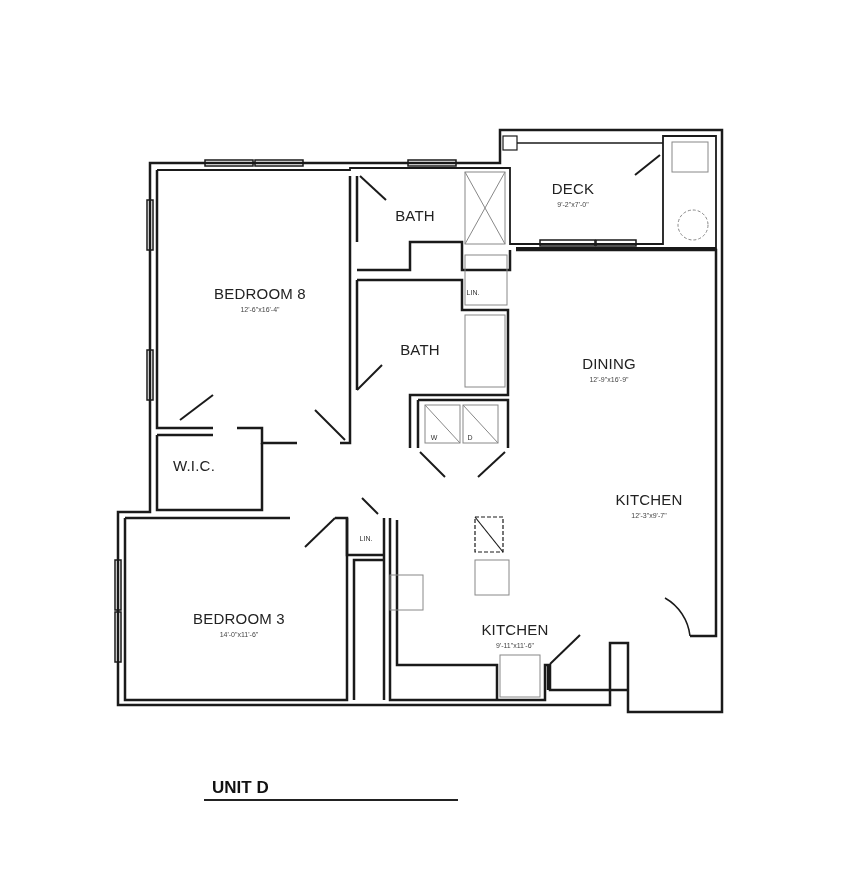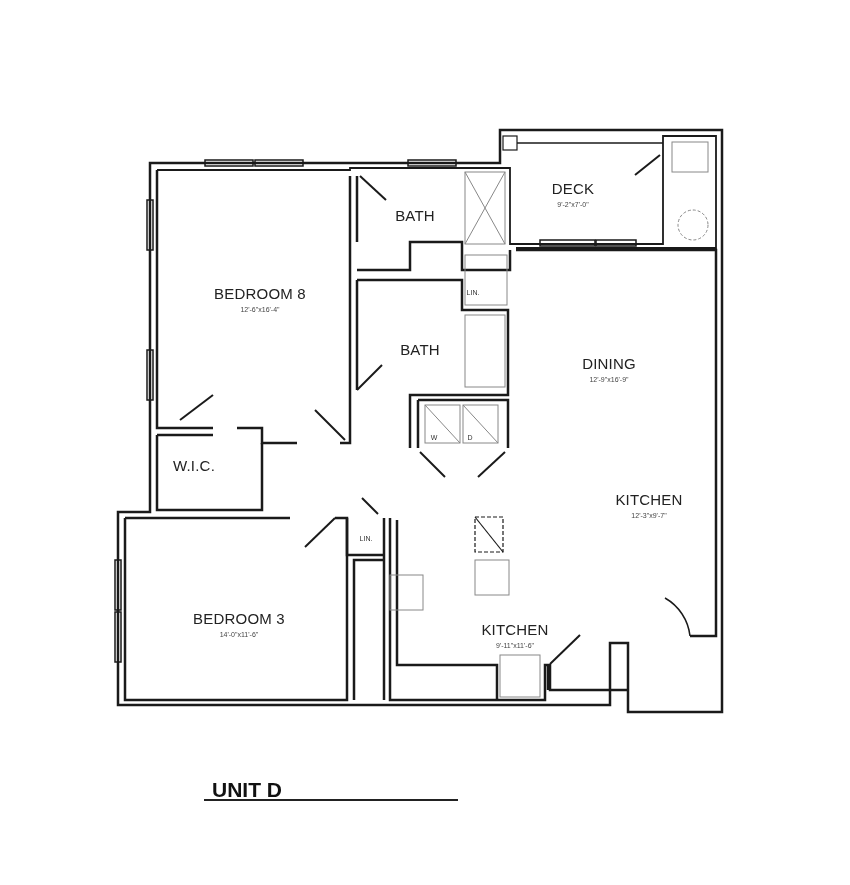--- a/index.html
+++ b/index.html
@@ -2,21 +2,21 @@
 <html><head>
 <meta charset="utf-8">
 <style>
   html, body { margin:0; padding:0; background:#ffffff; }
   body { width:850px; height:885px; position:relative; overflow:hidden; font-family:"Liberation Sans", sans-serif; }
   svg { position:absolute; left:0; top:0; }
   .label { position:absolute; text-align:center; color:#222; transform:translateX(-50%); white-space:nowrap; }
   .room-name { font-size:15px; text-underline-offset:2px; letter-spacing:0.2px;text-align:center; }
   .room-dim { font-size:7px; margin-top:4px; color:#444; }
   .small { font-size:7px; color:#333; }
-  .title { position:absolute; left:212px; top:778px; font-weight:bold; font-size:21px; color:#111; }
+  .title { position:absolute; left:212px; top:778px; font-weight:bold; font-size:17px; color:#111; }
   .title-line { position:absolute; left:204px; top:799px; width:254px; height:1.5px; background:#222; }
 </style>
 </head>
 <body>
 
 <svg width="850" height="885" viewBox="0 0 850 885">
   <g fill="none" stroke="#1a1a1a" stroke-width="2.5">
 
     <path d="M150 163 H500 V130 H722 V712 H628 V643 H610 V705 H118 V512 H150 Z"></path>
     <path d="M157 170 H350 V168 H510 V244 H663 V136 H716 V248 H516" stroke-width="1.8"></path>

